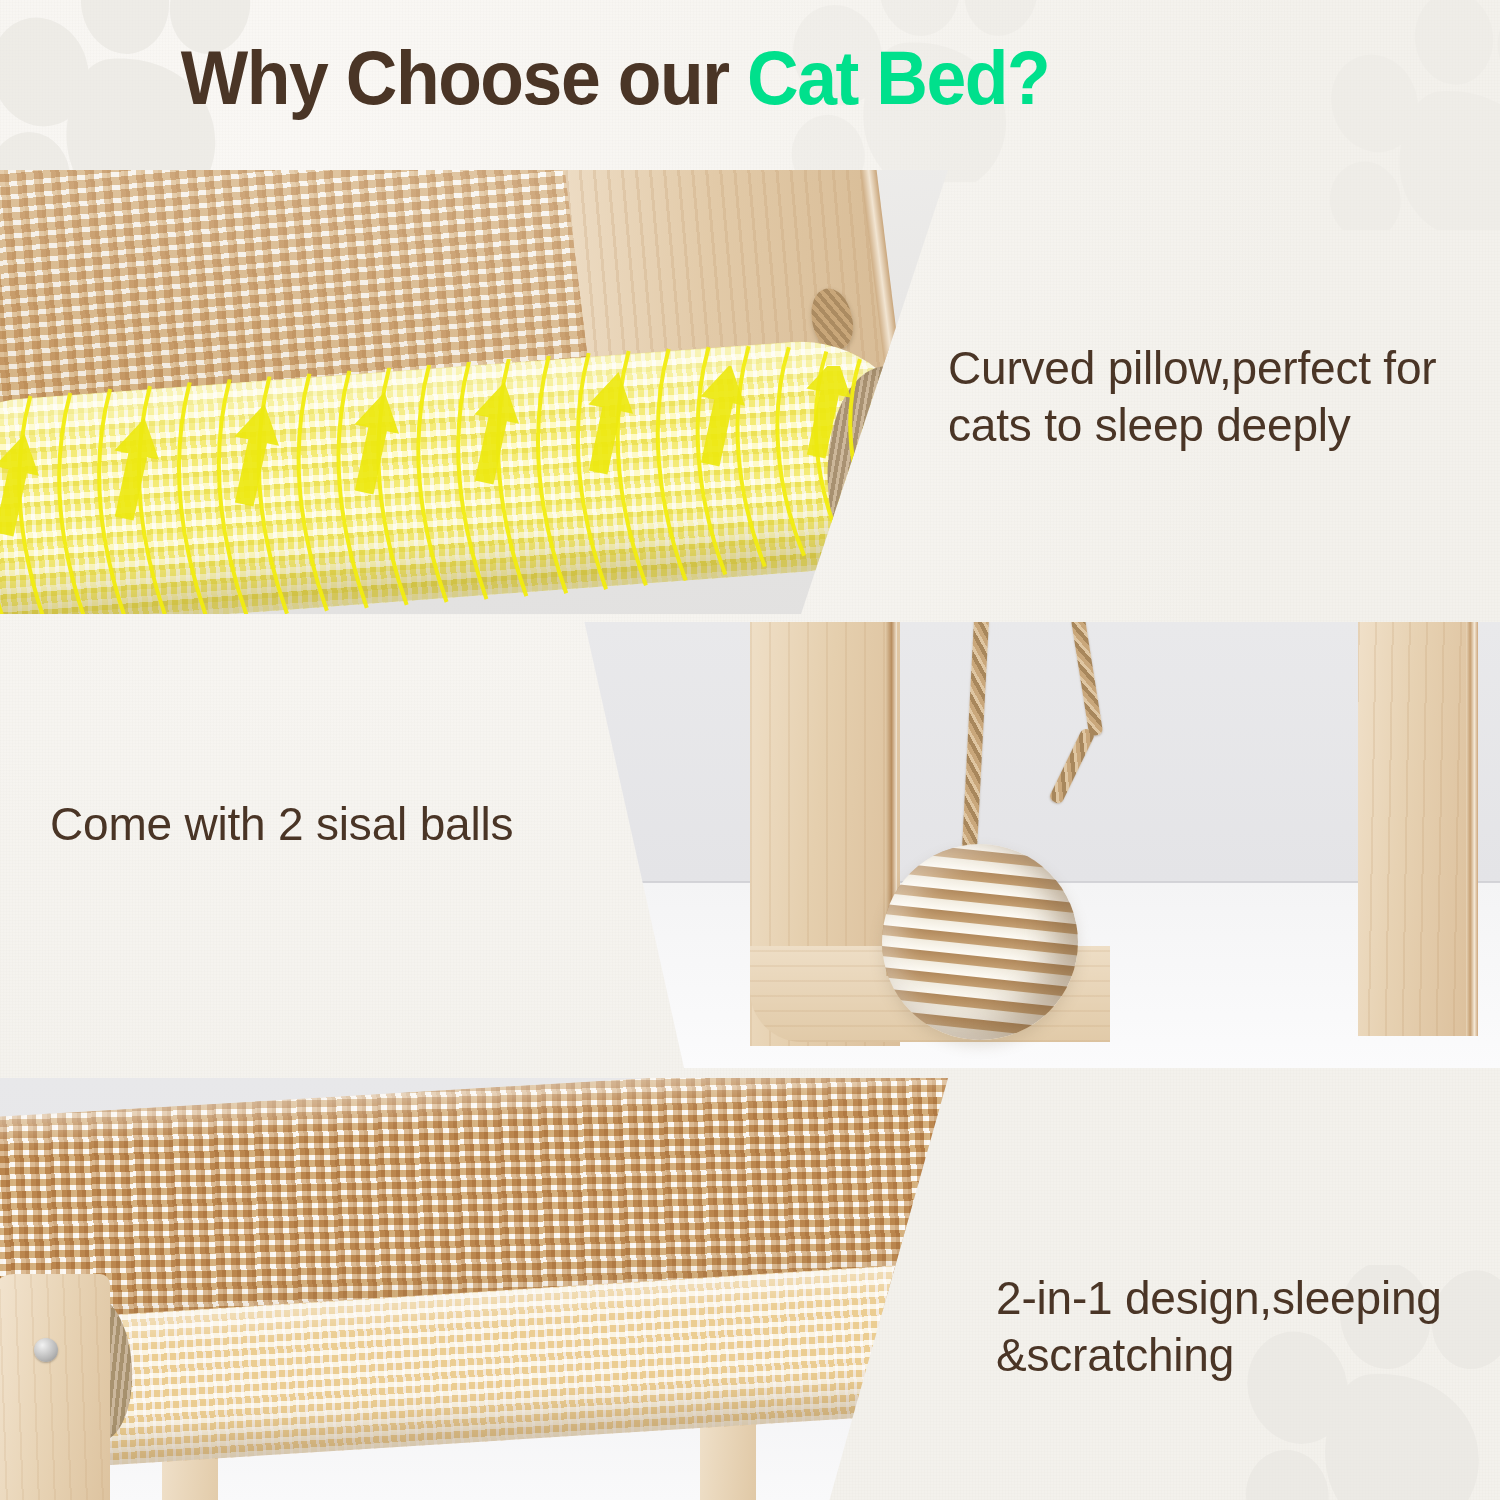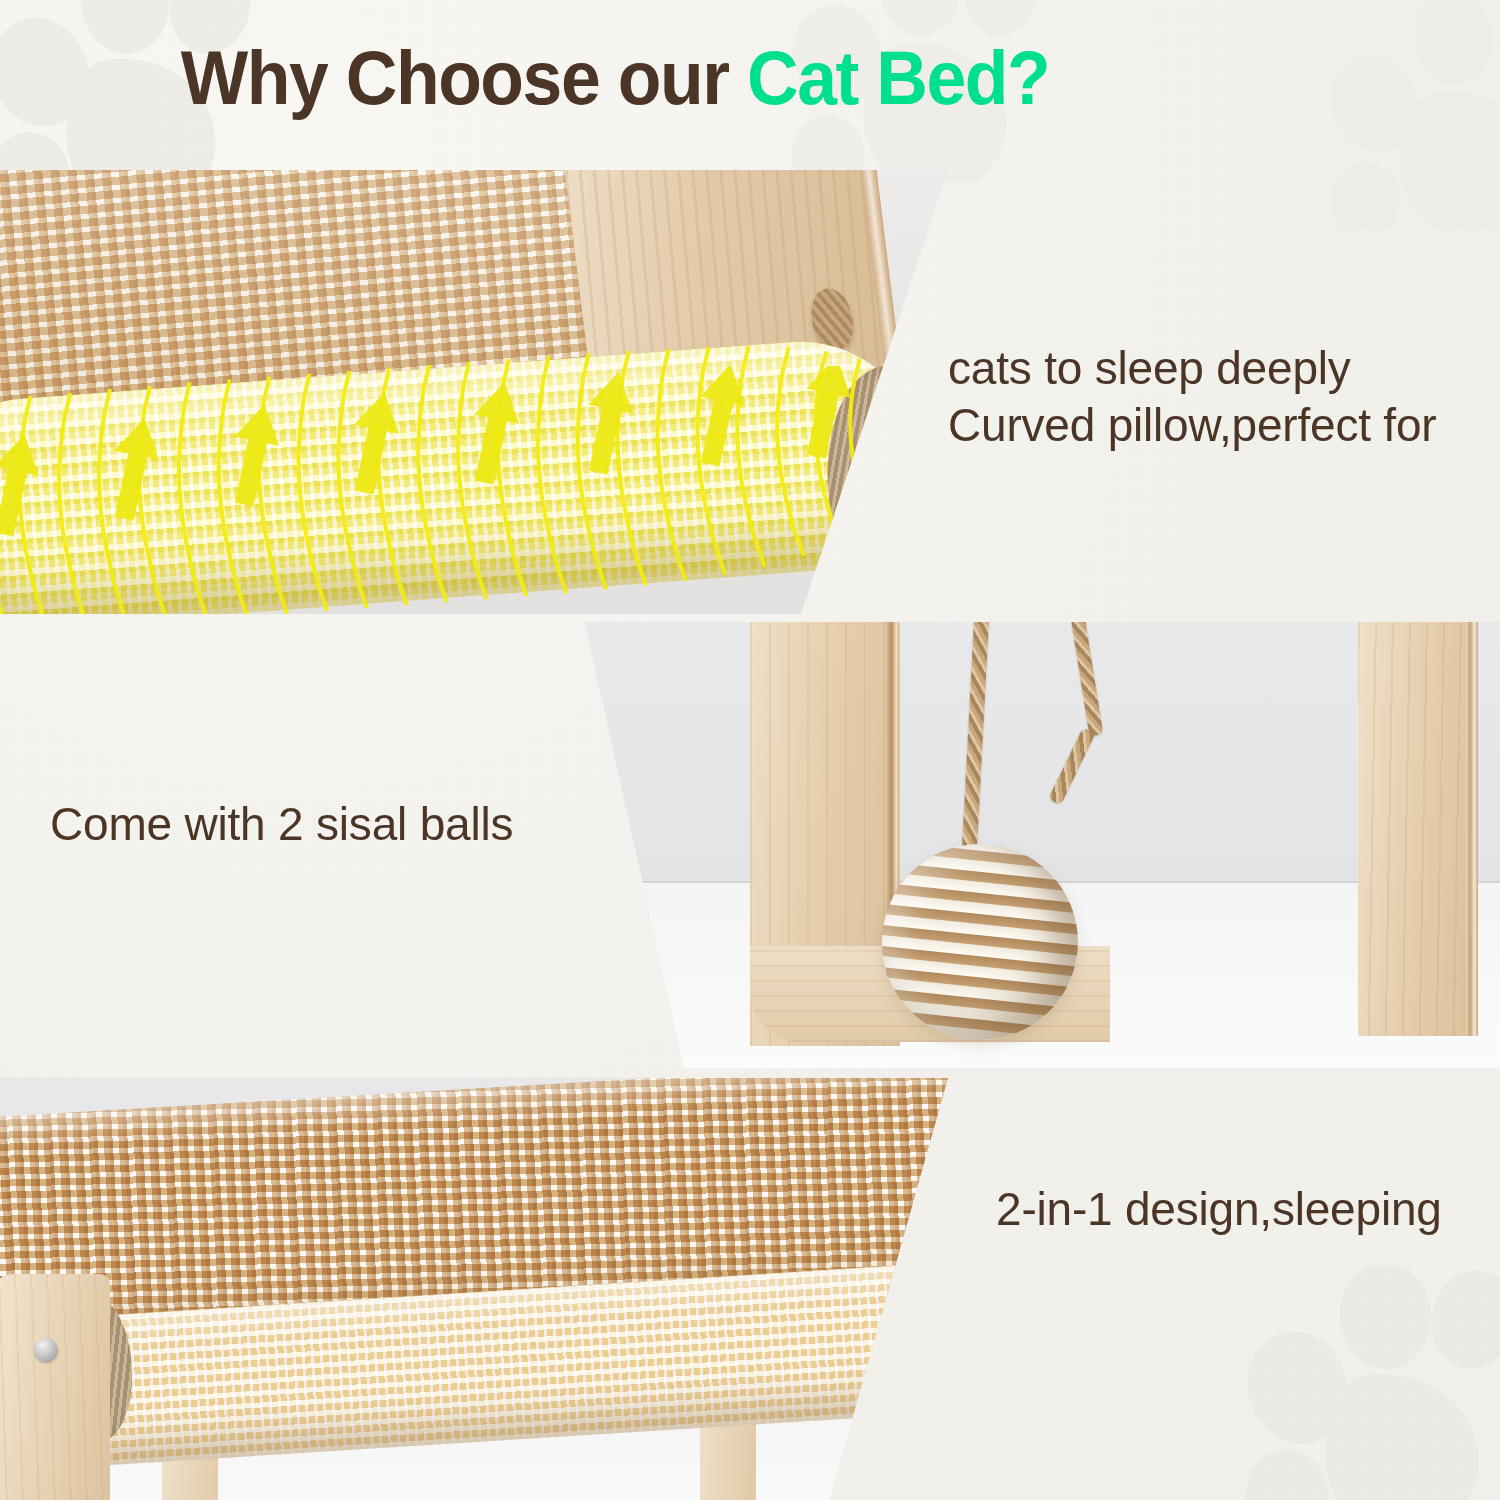--- a/index.html
+++ b/index.html
@@ -282,21 +282,21 @@
   .caption {
     position:absolute;
     color:#4a3526;
     font-size:46px;
     line-height:1.24;
     letter-spacing:-.2px;
     z-index:7;
   }
   #caption-1 { left:948px; top:340px; width:540px; }
   #caption-2 { left:50px;  top:796px;  width:540px; }
-  #caption-3 { left:996px; top:1181px; width:500px; }
+  #caption-3 { left:996px; top:1270px; width:500px; }
 </style>
 </head>
 <body>
 
 <div id="bg-canvas"></div>
 <div id="bg-texture"></div>
 
 <div class="pawgroup" style="left:-40px; top:-46px;">
   <svg width="300" height="250" viewBox="0 0 300 250">
     <g fill="#e6e4de">
@@ -408,22 +408,22 @@
         <use href="#arw" transform="translate(486,12) rotate(12) scale(.95)"></use>
         <use href="#arw" transform="translate(600,2) rotate(12) scale(.95)"></use>
         <use href="#arw" transform="translate(712,-6) rotate(12) scale(.95)"></use>
         <use href="#arw" transform="translate(818,-14) rotate(12) scale(.95)"></use>
       </g>
     </svg>
   </div>
 </div>
 
 <div class="caption" id="caption-1">
+  <div>Curved pillow,perfect for</div>
   <div>cats to sleep deeply</div>
-  <div>Curved pillow,perfect for</div>
 </div>
 
 <div class="panel" id="panel-2">
   <div class="photo">
     <div id="p2-bg"></div>
     <div id="p2-floor-line"></div>
 
     <div id="p2-leg"></div>
     <div id="p2-leg-foot"></div>
     <div id="p2-leg-ply"></div>
@@ -455,13 +455,14 @@
     <div id="p3-bolster"></div>
     <div id="p3-bolster-cap"></div>
 
     <div id="p3-woodL"></div>
     <div id="p3-screw"></div>
   </div>
 </div>
 
 <div class="caption" id="caption-3">
   <div>2-in-1 design,sleeping</div>
+  <div>&amp;scratching</div>
 </div>
 
 </body></html>

